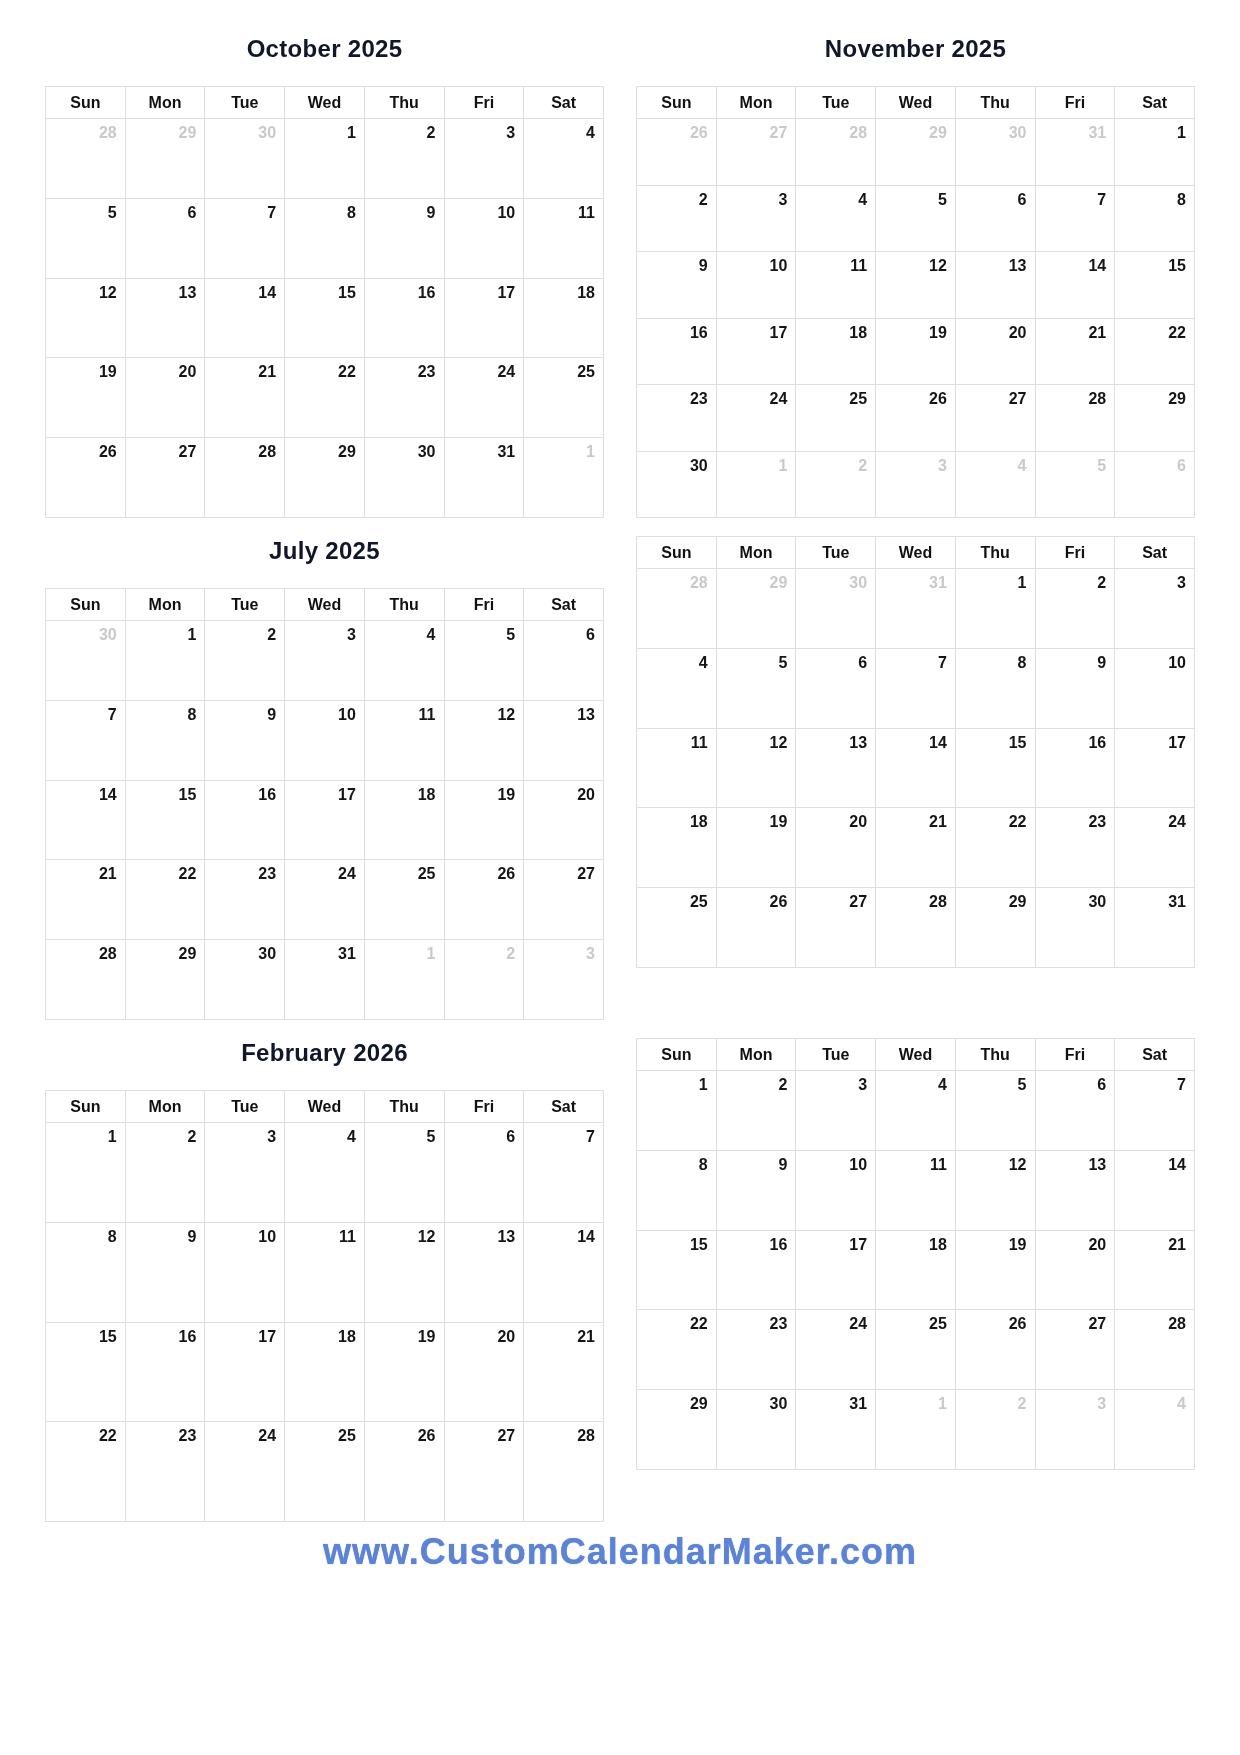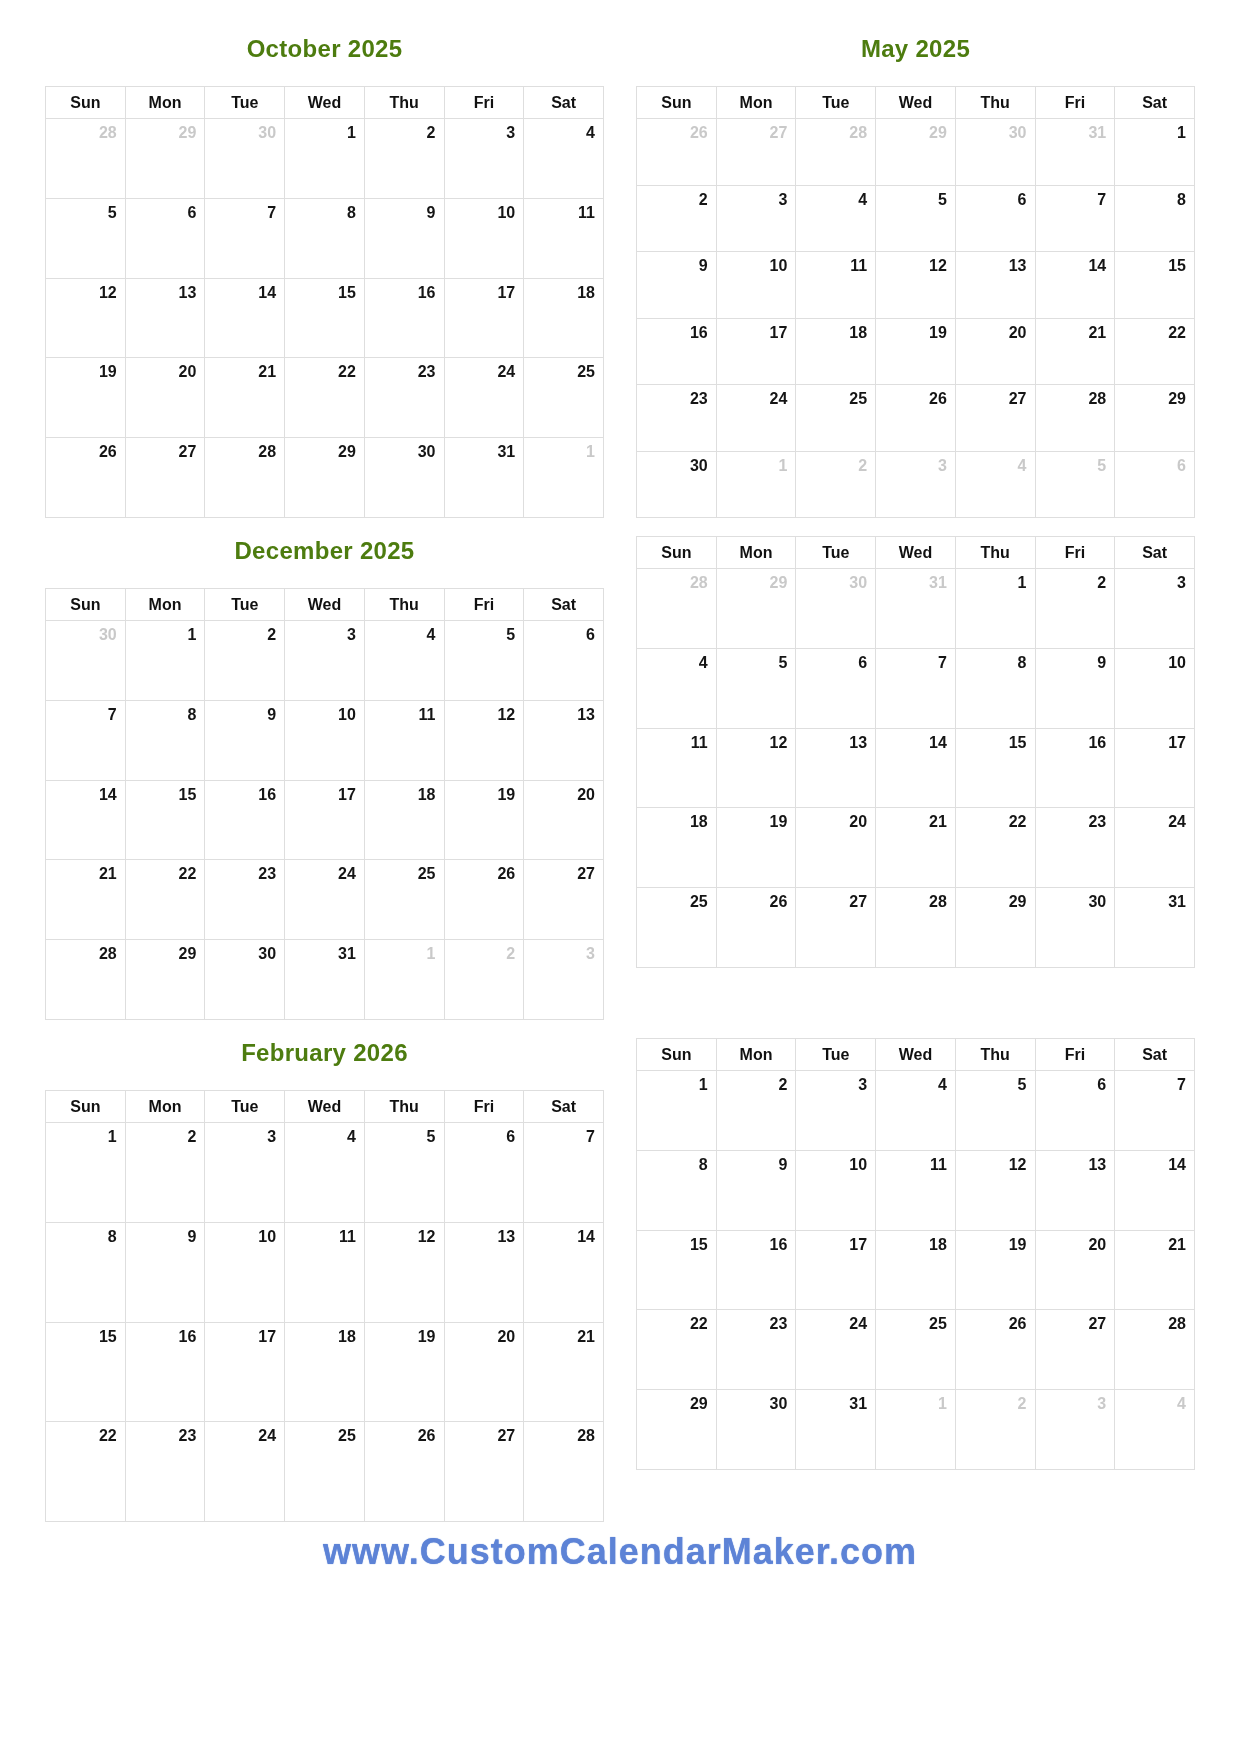--- a/index.html
+++ b/index.html
@@ -25,21 +25,21 @@
     grid-template-columns: 1fr 1fr;
     column-gap: 32px;
     row-gap: 18px;
   }
   .month-title {
     margin: 0 0 22px 0;
     font-size: 24px;
     line-height: 30px;
     font-weight: bold;
     text-align: center;
-    color: #4d7c0f;
+    color: #0f172a;
     letter-spacing: 0.3px;
   }
   table.cal {
     width: 100%;
     height: 432px;
     border-collapse: collapse;
     table-layout: fixed;
   }
   .cal th, .cal td {
     border: 1px solid var(--grid-line, #dedede);
@@ -139,21 +139,21 @@
               <td>29</td>
               <td>30</td>
               <td>31</td>
               <td class="muted">1</td>
             </tr>
           </tbody>
     </table>
   </section>
 
   <section class="month">
-    <h2 class="month-title">May 2025</h2>
+    <h2 class="month-title">November 2025</h2>
     <table class="cal">
       <thead>
         <tr>
               <th>Sun</th>
               <th>Mon</th>
               <th>Tue</th>
               <th>Wed</th>
               <th>Thu</th>
               <th>Fri</th>
               <th>Sat</th>
@@ -212,21 +212,21 @@
               <td class="muted">3</td>
               <td class="muted">4</td>
               <td class="muted">5</td>
               <td class="muted">6</td>
             </tr>
           </tbody>
     </table>
   </section>
 
   <section class="month">
-    <h2 class="month-title">December 2025</h2>
+    <h2 class="month-title">July 2025</h2>
     <table class="cal">
       <thead>
         <tr>
               <th>Sun</th>
               <th>Mon</th>
               <th>Tue</th>
               <th>Wed</th>
               <th>Thu</th>
               <th>Fri</th>
               <th>Sat</th>

